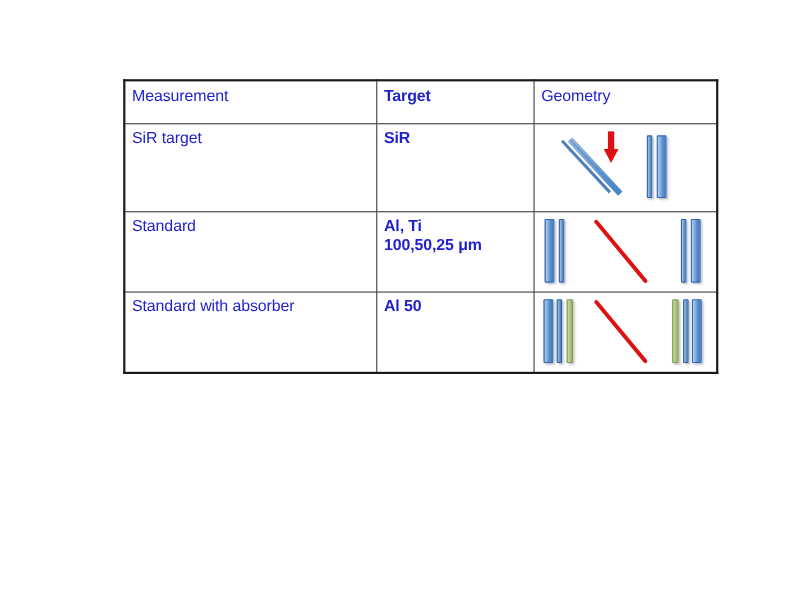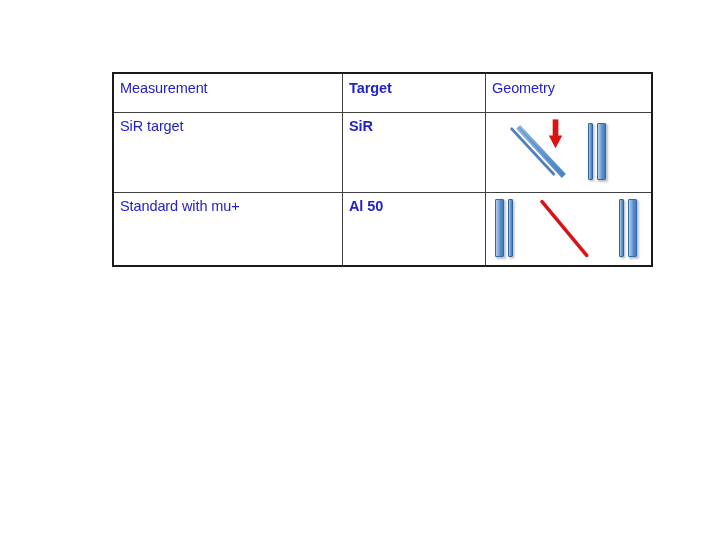--- a/index.html
+++ b/index.html
@@ -138,38 +138,60 @@
             <line x1="67" y1="6" x2="67" y2="22" stroke="#dd1111" stroke-width="5.5"></line>
             <polygon points="60.5,21 73.5,21 67,33" fill="#dd1111"></polygon>
           </svg>
           <div class="bar blue-thin" style="left:102px; top:10px; width:3px; height:55px;"></div>
           <div class="bar blue-thick" style="left:111px; top:10px; width:7px; height:55px;"></div>
         </div>
       </td>
     </tr>
 
 
-
-
     <tr class="body-row tall">
       <td class="col-meas">
-        <span class="cell-text">Standard with mu+</span>
+        <span class="cell-text">Standard</span>
       </td>
       <td class="col-targ">
-        <span class="cell-text">Al 50</span>
+        <span class="cell-text">Al, Ti</span>
+        <span class="cell-text">100,50,25 μm</span>
       </td>
       <td class="col-geom">
         <div class="diagram">
           <div class="bar blue-thick" style="left:9px; top:6px; width:7px; height:56px;"></div>
           <div class="bar blue-thin" style="left:22px; top:6px; width:3px; height:56px;"></div>
           <svg class="diag-svg" viewBox="0 0 159 67" preserveAspectRatio="none">
             <line x1="54" y1="8" x2="97" y2="58" stroke="#dd1111" stroke-width="3.4" stroke-linecap="round"></line>
           </svg>
           <div class="bar blue-thin" style="left:133px; top:6px; width:3px; height:56px;"></div>
           <div class="bar blue-thick" style="left:142px; top:6px; width:7px; height:56px;"></div>
         </div>
       </td>
     </tr>
 
+    <tr class="body-row tall">
+      <td class="col-meas">
+        <span class="cell-text">Standard with absorber</span>
+      </td>
+      <td class="col-targ">
+        <span class="cell-text">Al 50</span>
+      </td>
+      <td class="col-geom">
+        <div class="diagram">
+          <div class="bar blue-thick" style="left:8px; top:6px; width:7px; height:56px;"></div>
+          <div class="bar blue-thin" style="left:20px; top:6px; width:3px; height:56px;"></div>
+          <div class="bar green-thin" style="left:29px; top:6px; width:4px; height:56px;"></div>
+          <svg class="diag-svg" viewBox="0 0 159 67" preserveAspectRatio="none">
+            <line x1="54" y1="8" x2="97" y2="58" stroke="#dd1111" stroke-width="3.4" stroke-linecap="round"></line>
+          </svg>
+          <div class="bar green-thin" style="left:125px; top:6px; width:4px; height:56px;"></div>
+          <div class="bar blue-thin" style="left:135px; top:6px; width:3px; height:56px;"></div>
+          <div class="bar blue-thick" style="left:143px; top:6px; width:7px; height:56px;"></div>
+        </div>
+      </td>
+    </tr>
+
+
   </tbody>
     </table>
 
 </div>
 
 </body></html>

